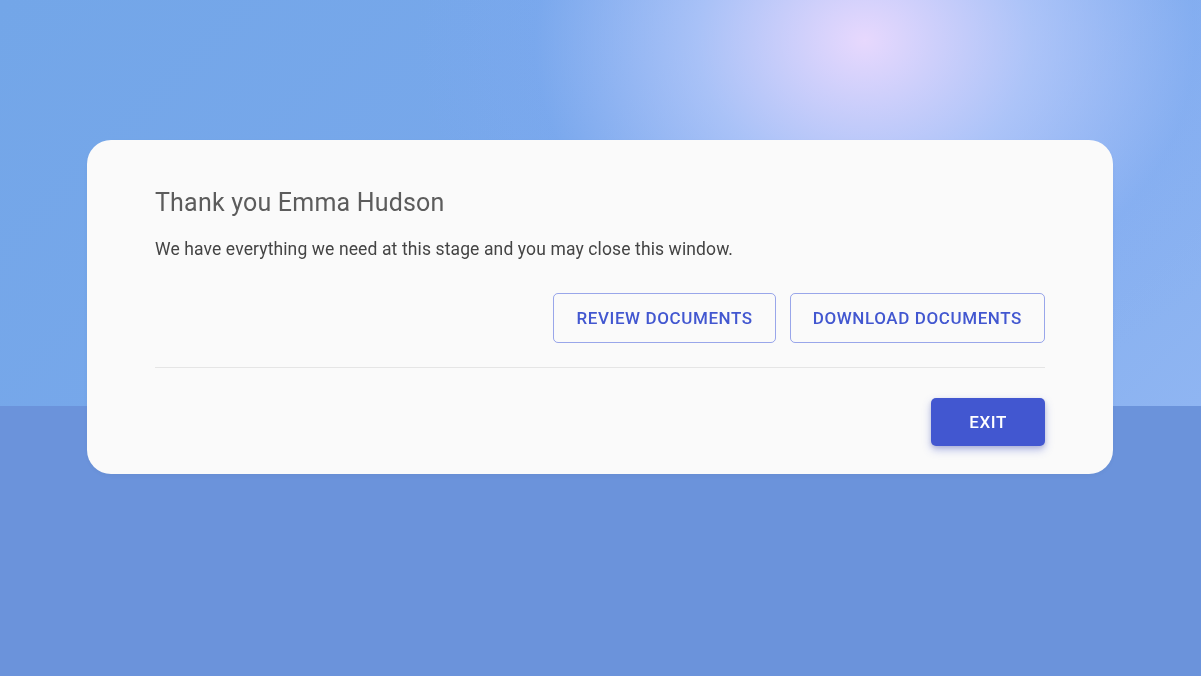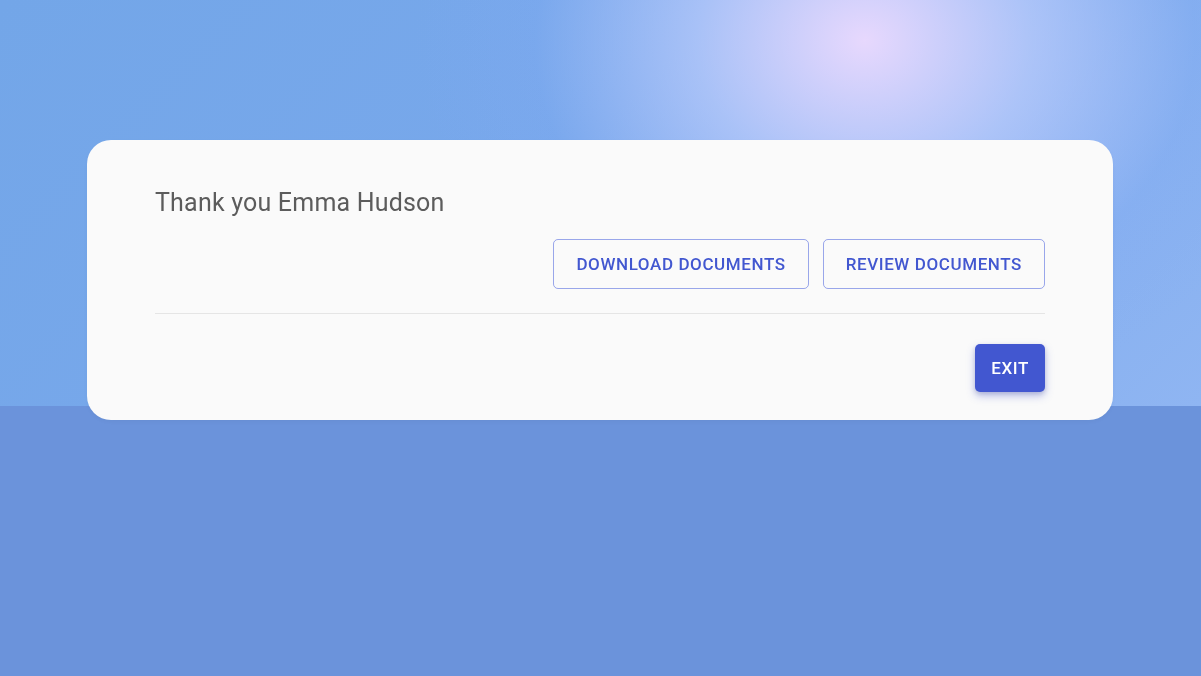--- a/index.html
+++ b/index.html
@@ -109,42 +109,43 @@
     display: flex;
     justify-content: flex-end;
   }
 
   .btn-primary {
     background: #4257d0;
     color: #ffffff;
     font-size: 17px;
     font-weight: 500;
     letter-spacing: 0.6px;
-    padding: 14px 16px;
+    padding: 14px 38px;
     border-radius: 5px;
     border: none;
     cursor: pointer;
     font-family: inherit;
     box-shadow: 0 4px 8px rgba(66, 87, 208, 0.35), 0 2px 4px rgba(0,0,0,0.12);
   }
 </style>
 </head>
 <body>
 
 <div class="bg">
   <div class="bg-upper"></div>
   <div class="bg-lower"></div>
 </div>
 
 <div class="card">
   <h1 class="title">Thank you Emma Hudson</h1>
+  <p class="instruction">We have everything we need at this stage and you may close this window.</p>
 
   <div class="action-row">
+    <button class="btn-outline">REVIEW DOCUMENTS</button>
     <button class="btn-outline">DOWNLOAD DOCUMENTS</button>
-    <button class="btn-outline">REVIEW DOCUMENTS</button>
   </div>
 
   <div class="divider"></div>
 
   <div class="footer-row">
     <button class="btn-primary">EXIT</button>
   </div>
 </div>
 
 </body></html>

